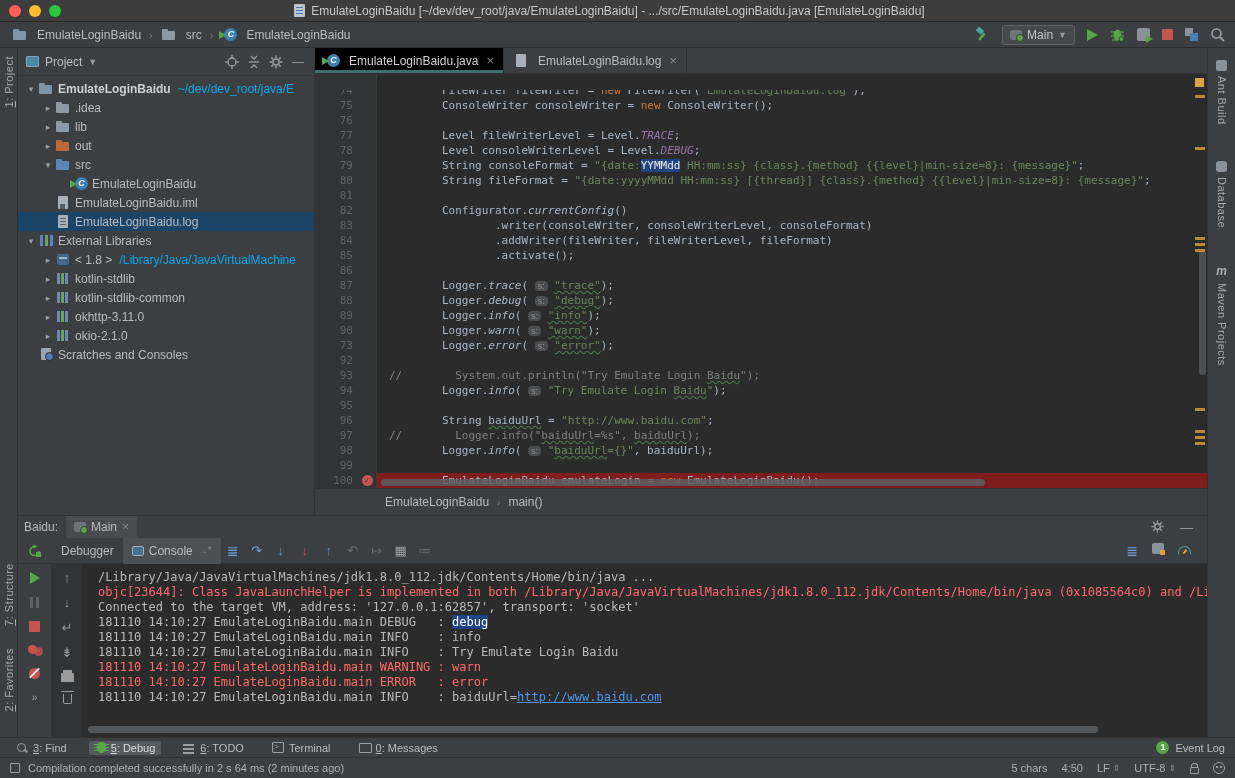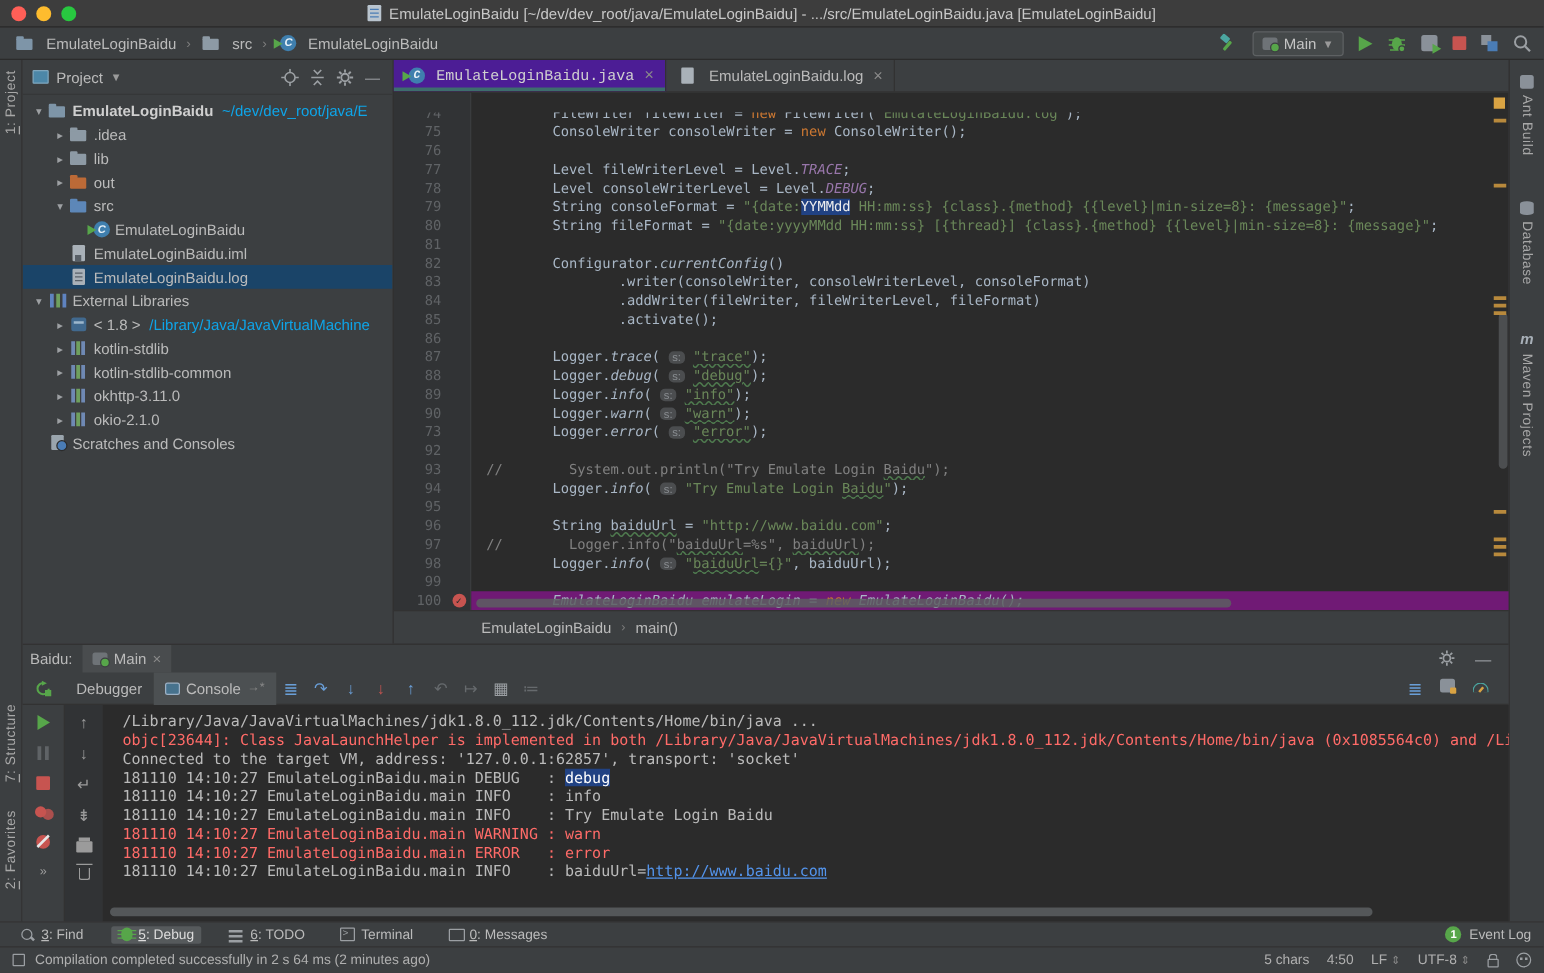--- a/index.html
+++ b/index.html
@@ -90,35 +90,35 @@
   .ic-lib::before{content:'';position:absolute;left:2px;top:1px;width:3px;height:11px;background:#6f89b4;
     box-shadow:4px 0 0 #6fa05f,8px 0 0 #6f89b4;}
   .ic-scr::before{content:'';position:absolute;left:3px;top:0;width:10px;height:12px;background:#9aa5ad;border-radius:1px;}
   .ic-scr::after{content:'';position:absolute;right:0;bottom:0;width:7px;height:7px;border-radius:50%;background:#4a7cb5;border:1px solid #2b2b2b;}
 
   
   .editor-col { flex:1; display:flex; flex-direction:column; background:#2b2b2b; min-width:0; }
   .tabs { height:26px; background:#3c3f41; display:flex; align-items:stretch; border-bottom:1px solid #323232; }
   .tab { display:flex; align-items:center; gap:5px; padding:0 9px; font-size:12px; color:#bbb;
     border-right:1px solid #323232; }
-  .tab.active { background:#4c1d95; box-shadow:inset 0 -3px 0 #3e6d6e; color:#d0d0d0;font-family:Liberation Mono, monospace; }
+  .tab.active { background:#000000; box-shadow:inset 0 -3px 0 #3e6d6e; color:#d0d0d0; }
   .tab .close { color:#8a8a8a; font-size:13px; margin-left:3px; }
   .code-area { flex:1; position:relative; overflow:hidden;
     font-family:"DejaVu Sans Mono", monospace; font-size:11px; line-height:15px; }
   .gutter-bg { position:absolute; left:0; top:0; bottom:0; width:62px; background:#313335;
     border-right:1px solid #3a3c3e; z-index:0; }
   .cl { display:flex; height:15px; white-space:pre; position:relative; z-index:1; }
   .clipwrap { height:8px; overflow:hidden; position:relative; z-index:1;margin-top:16px;}
   .clipwrap .cl { margin-top:-7px; }
   .gut { width:42px; flex:none; color:#606366; text-align:right; padding-right:4px; }
   .gico { width:20px; flex:none; display:flex; align-items:center; justify-content:center; }
   .bp { width:11px; height:11px; border-radius:50%; background:#c75450; color:#2b2b2b;
     font-size:8px; line-height:11px; text-align:center; font-weight:bold; }
   .lcontent { flex:1; padding-left:12px; color:#a9b7c6; min-width:0; }
-  .lcontent.exec { background:#701a75;font-style:italic; }
+  .lcontent.exec { background:#7f1d1d; }
   .tk-k{color:#cc7832;} .tk-s{color:#6a8759;} .tk-c{color:#808080;}
   .tk-f{color:#9876aa;font-style:italic;} .tk-m{font-style:italic;}
   .tk-sel{background:#214283;color:#eeeeee;}
   .tk-w{text-decoration:underline; text-decoration-style:wavy; text-decoration-color:#4e7a4e;}
   .tk-h{background:#4b4d4f;color:#898d91;border-radius:4px;padding:0 3px;
     font-family:"Liberation Sans",sans-serif;font-size:9px;}
   .hthumb { position:absolute; left:66px; bottom:2px; width:604px; height:7px; background:#5c5f61;
     border-radius:4px; opacity:.85; z-index:3;}
   .vthumb { position:absolute; right:1px; top:176px; height:125px; width:7px; background:#55585a;
     border-radius:4px; opacity:.8; z-index:3;}

